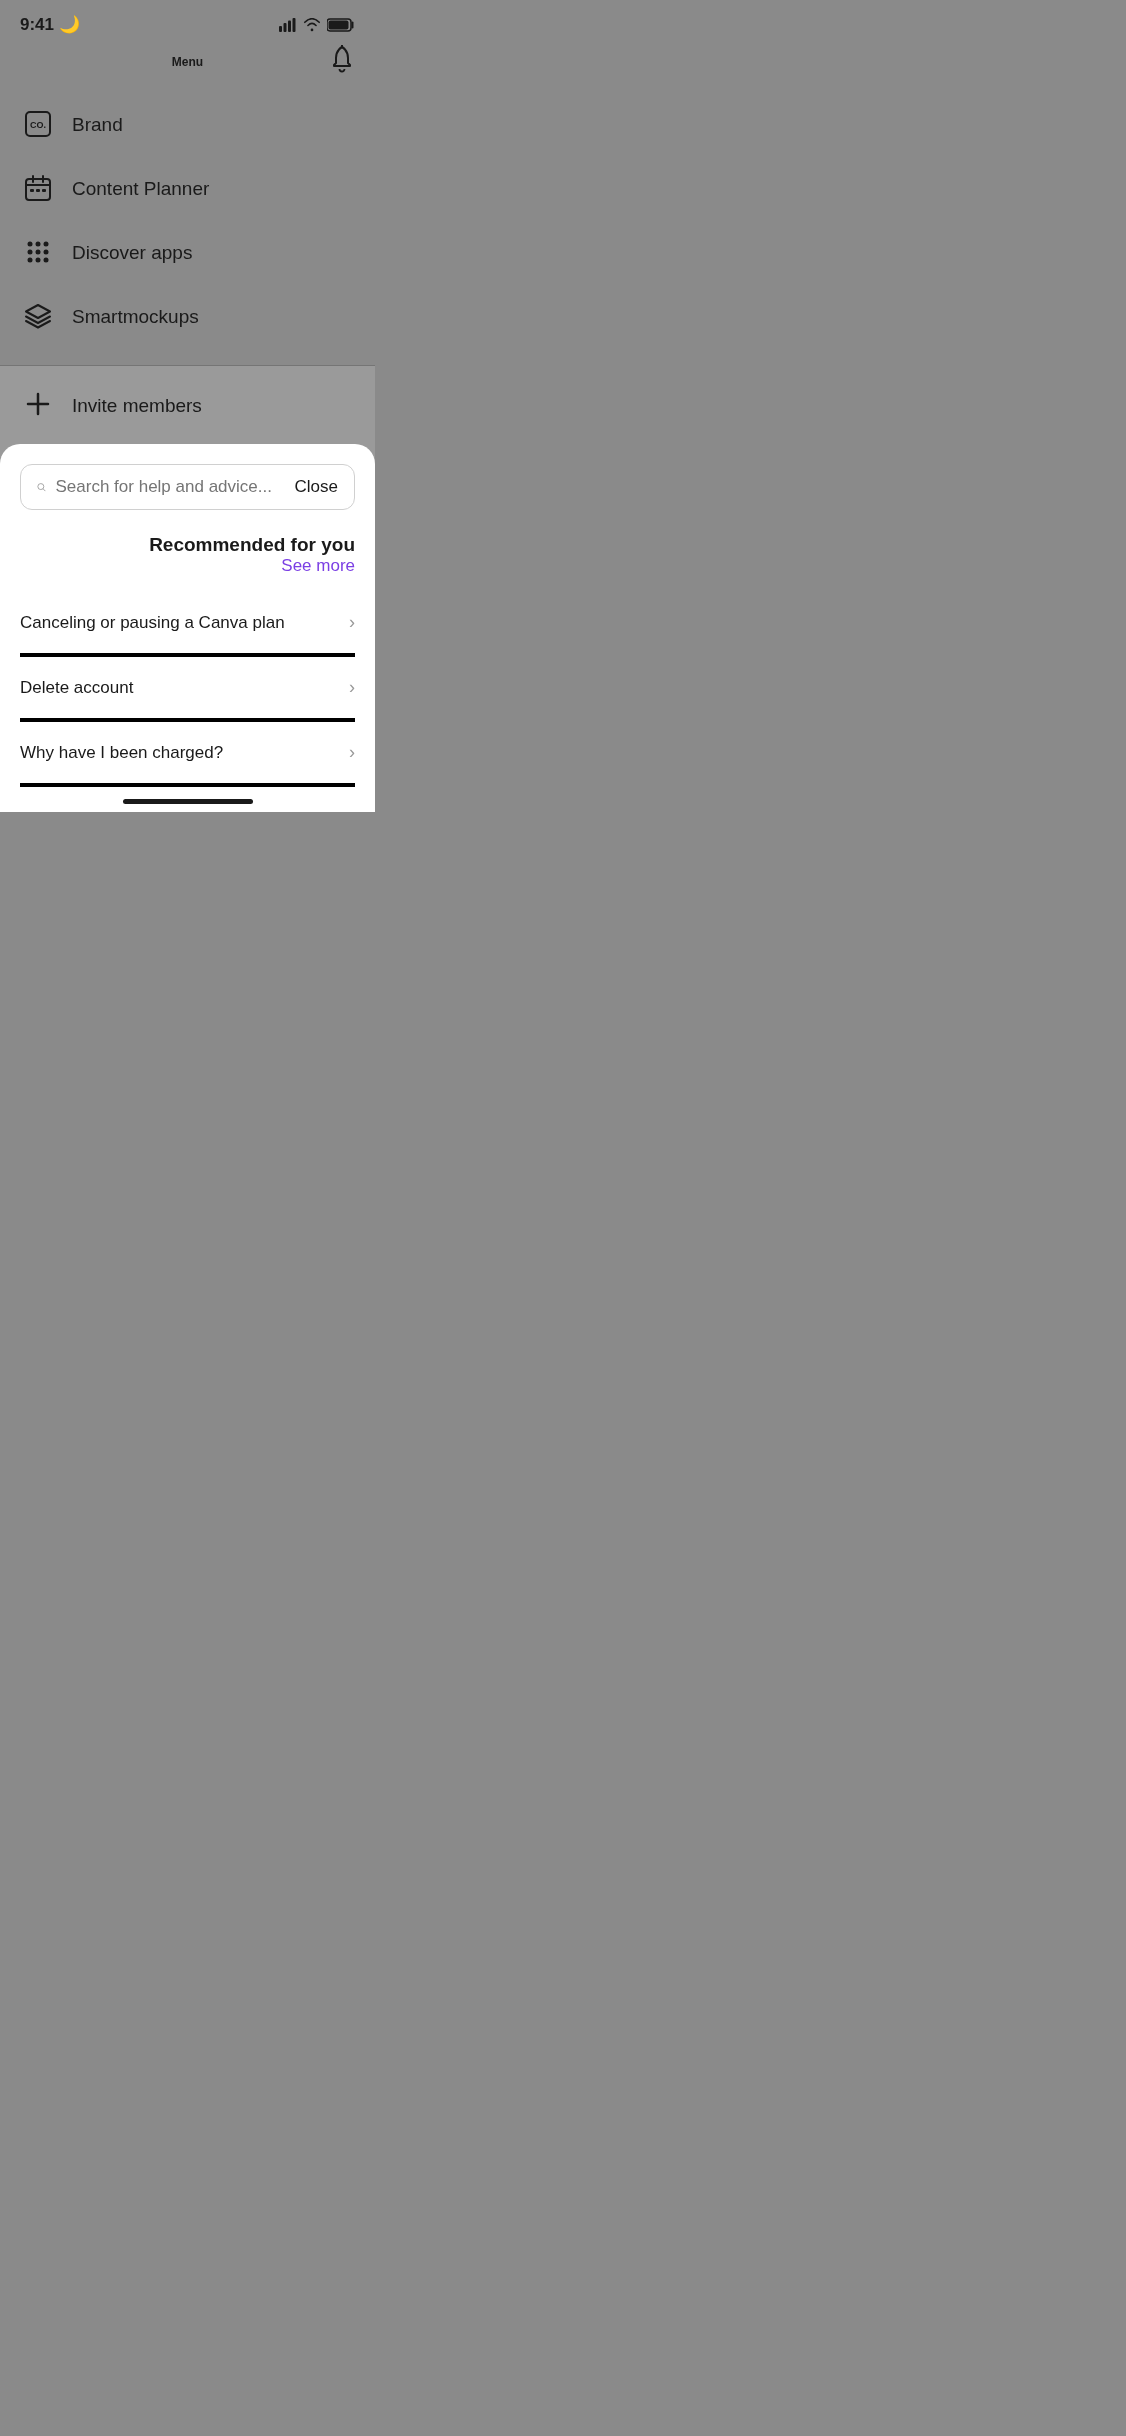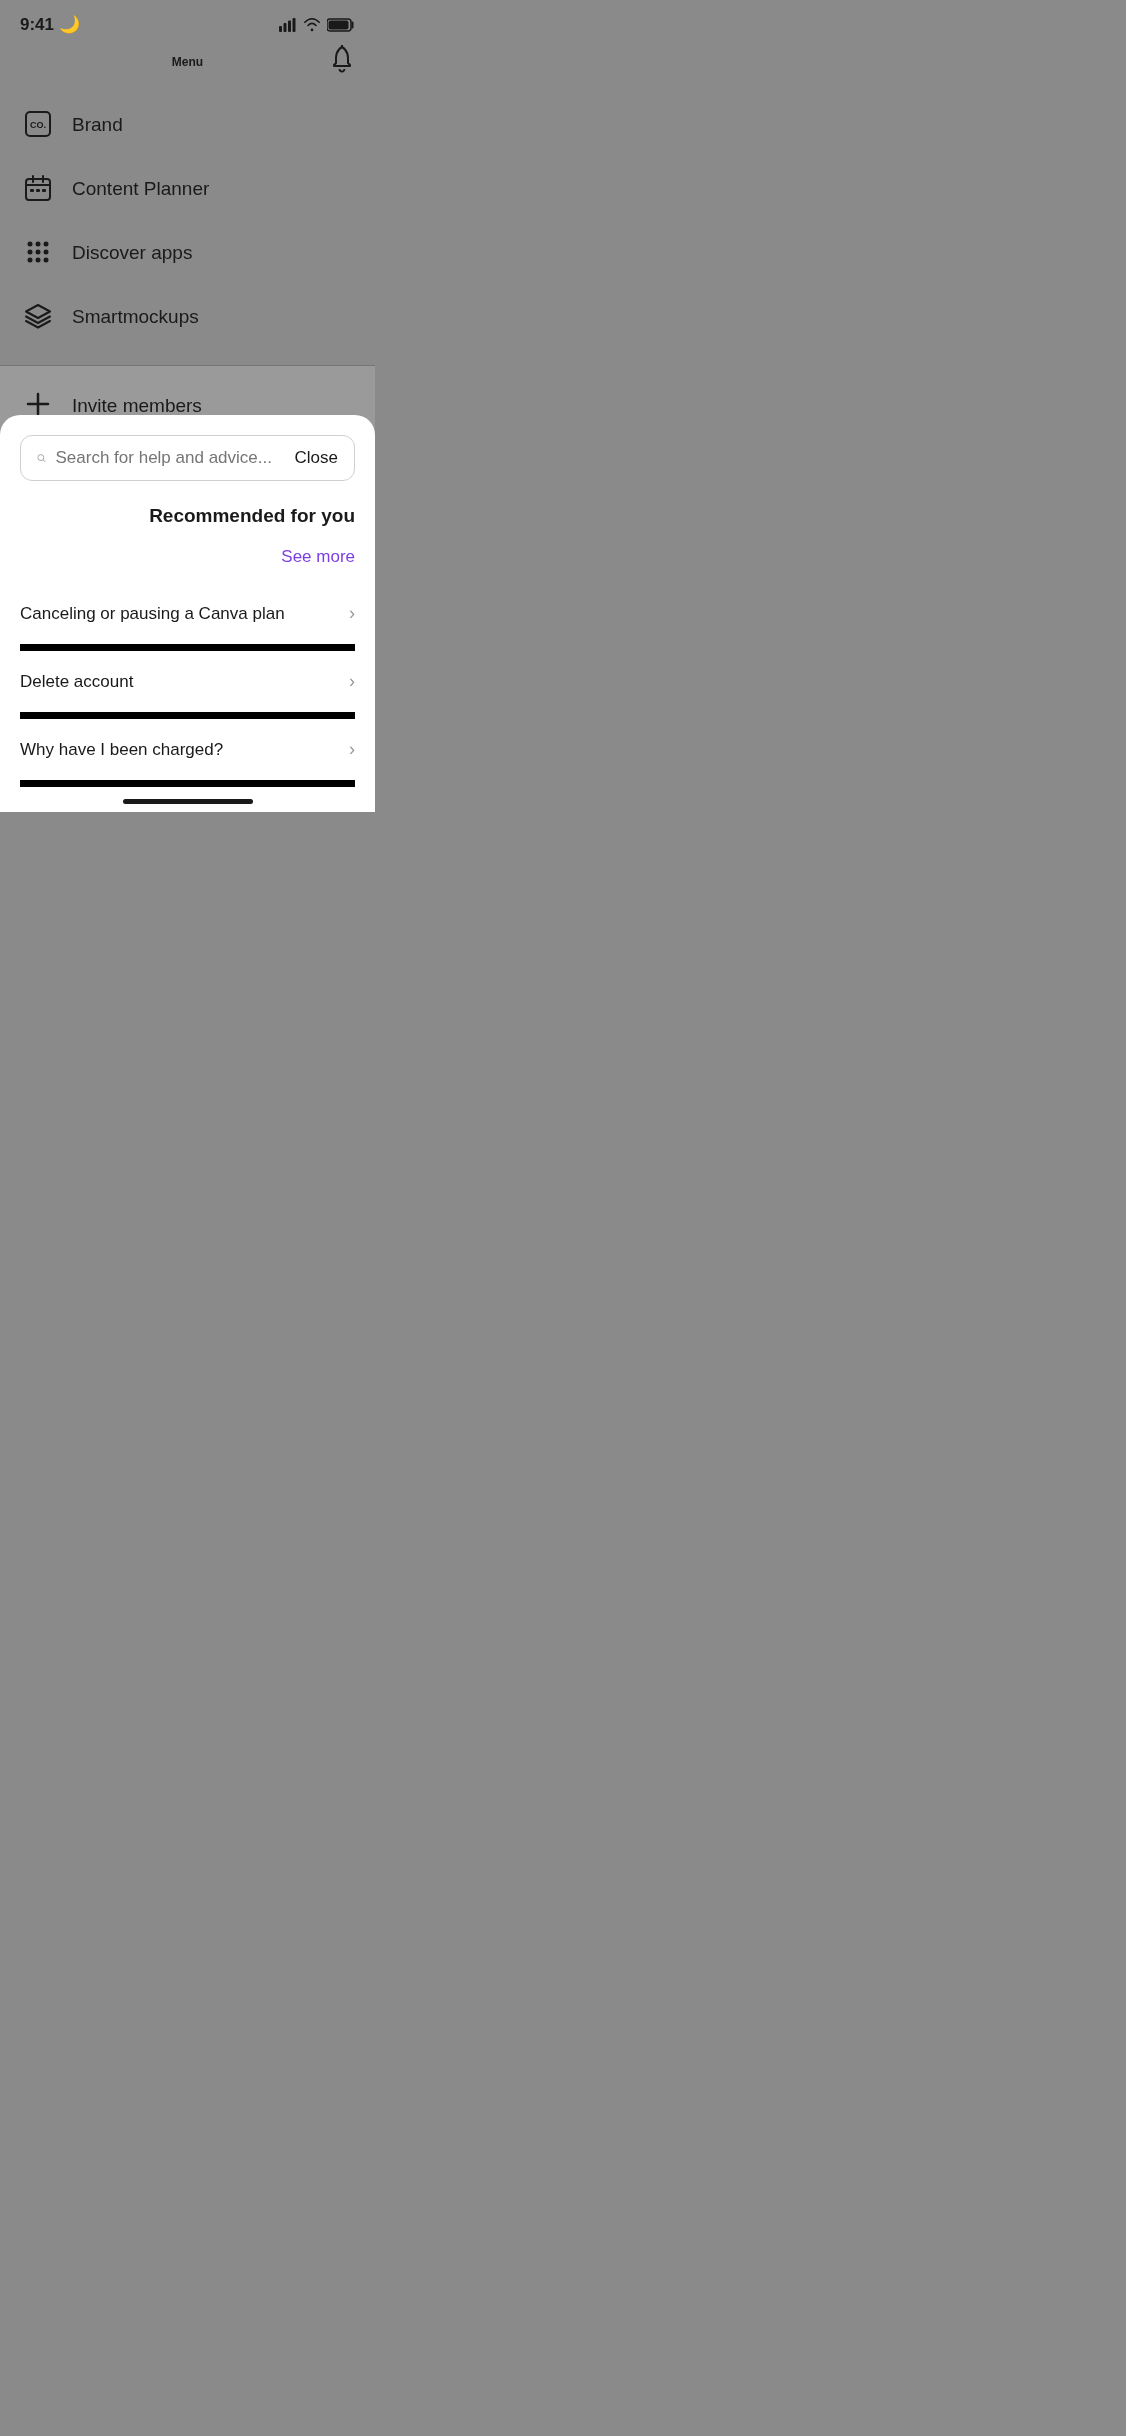--- a/index.html
+++ b/index.html
@@ -173,30 +173,29 @@
       font-size: 19px;
       font-weight: 700;
       color: #1a1a1a;
     }
 
     .see-more-link {
       font-size: 17px;
       color: #7B3FE4;
       text-decoration: none;
       cursor: pointer;
-      margin-top: 20px;
     }
 
     
     .help-item {
       display: flex;
       justify-content: space-between;
       align-items: center;
       padding: 20px 0;
-      border-bottom: 7px solid #000000;
+      border-bottom: 4px solid #000000;
       cursor: pointer;
     }
 
     .help-item:last-of-type {
       border-bottom: none;
     }
 
     .help-item-text {
       font-size: 17px;
       color: #1a1a1a;

